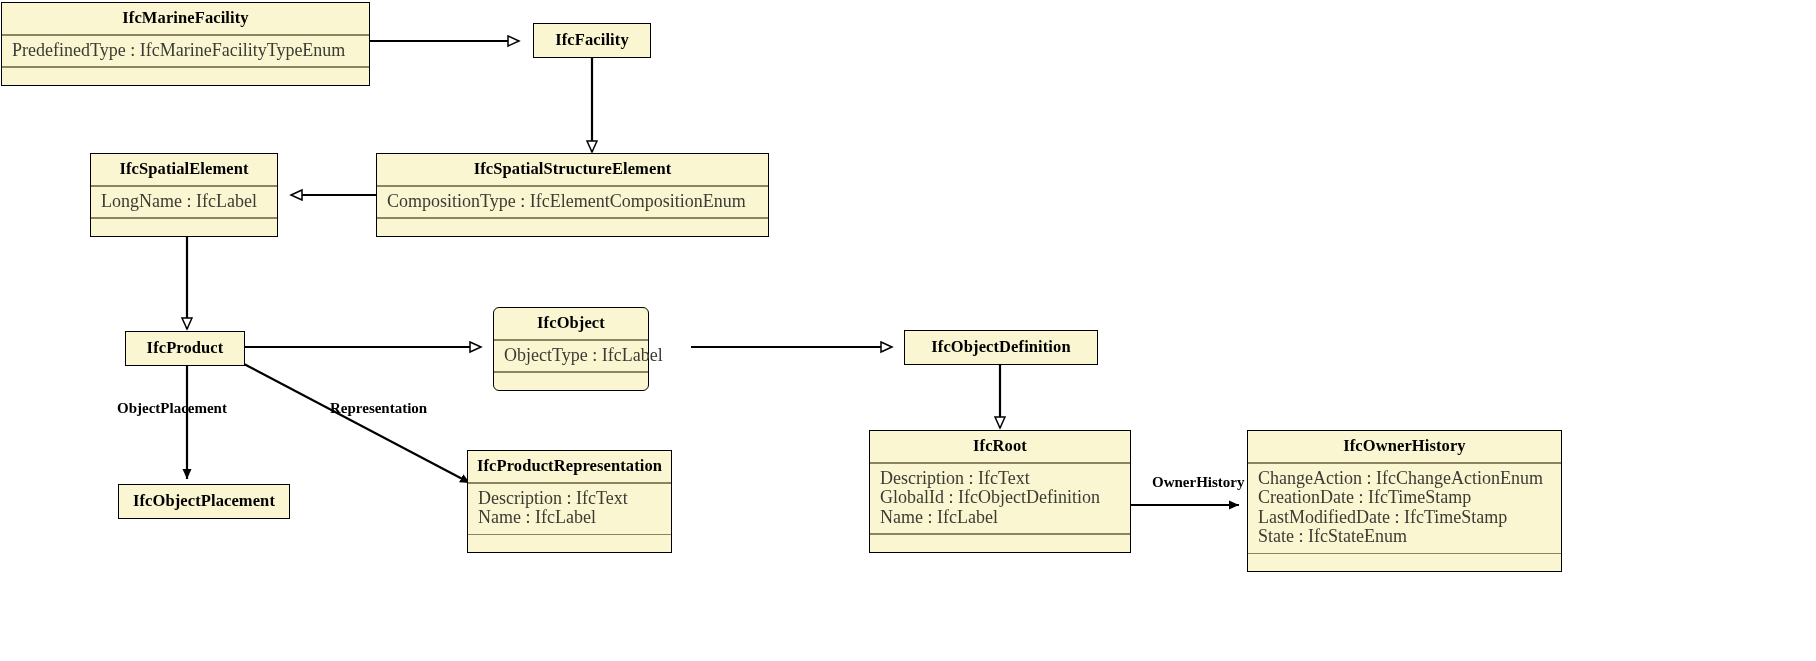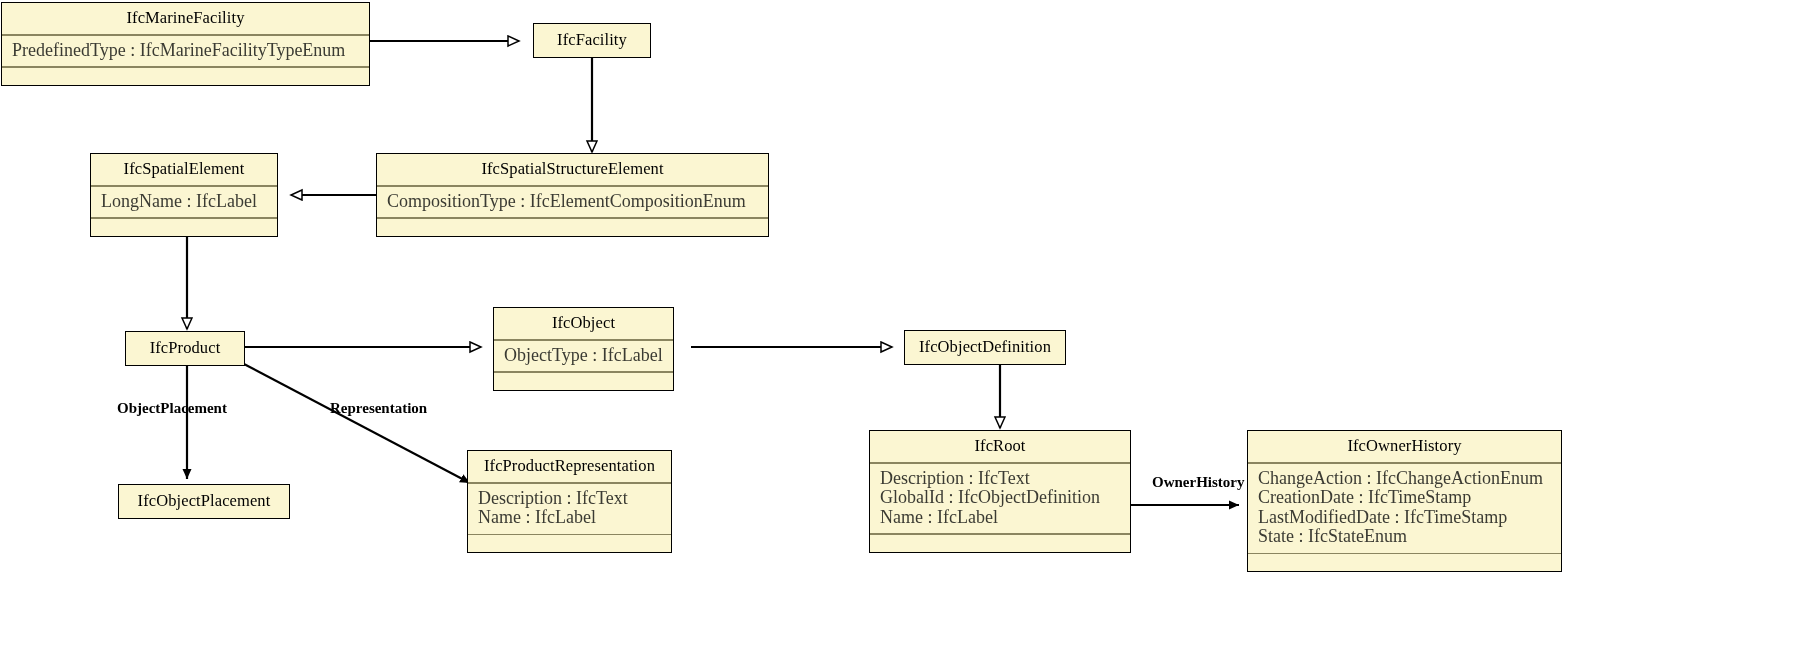--- a/index.html
+++ b/index.html
@@ -2,21 +2,21 @@
 <html><head>
 <meta charset="utf-8">
 <style>
   html,body{margin:0;padding:0;background:#ffffff;}
   #canvas{position:relative;width:1816px;height:661px;background:#ffffff;
           font-family:"Liberation Serif","DejaVu Serif",serif;overflow:hidden;}
 
   
   .cls{position:absolute;box-sizing:border-box;border:1.6px solid #000000;
        background:#fbf6d2;}
-  .cls .hdr{box-sizing:border-box;text-align:center;font-weight:normal;
+  .cls .hdr{box-sizing:border-box;text-align:center;font-weight:bold;
             color:#000000;font-size:16.5px;letter-spacing:.1px;
             padding:5px 8px 6px 8px;white-space:nowrap;}
   .cls .sep{height:1.6px;background:#8a8560;width:100%;}
   .cls .attrs{box-sizing:border-box;padding:5px 10px 6px 10px;}
   .cls .attr{font-size:18px;color:#3b3b33;line-height:19.5px;white-space:nowrap;}
   .cls .tail{box-sizing:border-box;height:17px;}
 
   
   .plain .hdr{padding:6px 10px 7px 10px;}
 
@@ -114,31 +114,31 @@
       <div class="attr">CompositionType : IfcElementCompositionEnum</div>
     </div>
     <div class="sep"></div>
     <div class="tail"></div>
   </div>
 
   <div class="cls plain" style="left:125px;top:331px;width:120px;">
     <div class="hdr">IfcProduct</div>
   </div>
 
-  <div class="cls" style="left:493px;top:307px;width:181px;">
+  <div class="cls" style="left:493px;top:307px;width:156px;border-radius:6px;">
     <div class="hdr">IfcObject</div>
     <div class="sep"></div>
     <div class="attrs">
       <div class="attr">ObjectType : IfcLabel</div>
     </div>
     <div class="sep"></div>
     <div class="tail"></div>
   </div>
 
-  <div class="cls plain" style="left:904px;top:330px;width:162px;">
+  <div class="cls plain" style="left:904px;top:330px;width:194px;">
     <div class="hdr">IfcObjectDefinition</div>
   </div>
 
   <div class="cls plain" style="left:85px;top:484px;width:172px;margin-left:33px;">
     <div class="hdr">IfcObjectPlacement</div>
   </div>
 
   <div class="cls" style="left:467px;top:450px;width:205px;">
     <div class="hdr">IfcProductRepresentation</div>
     <div class="sep"></div>

